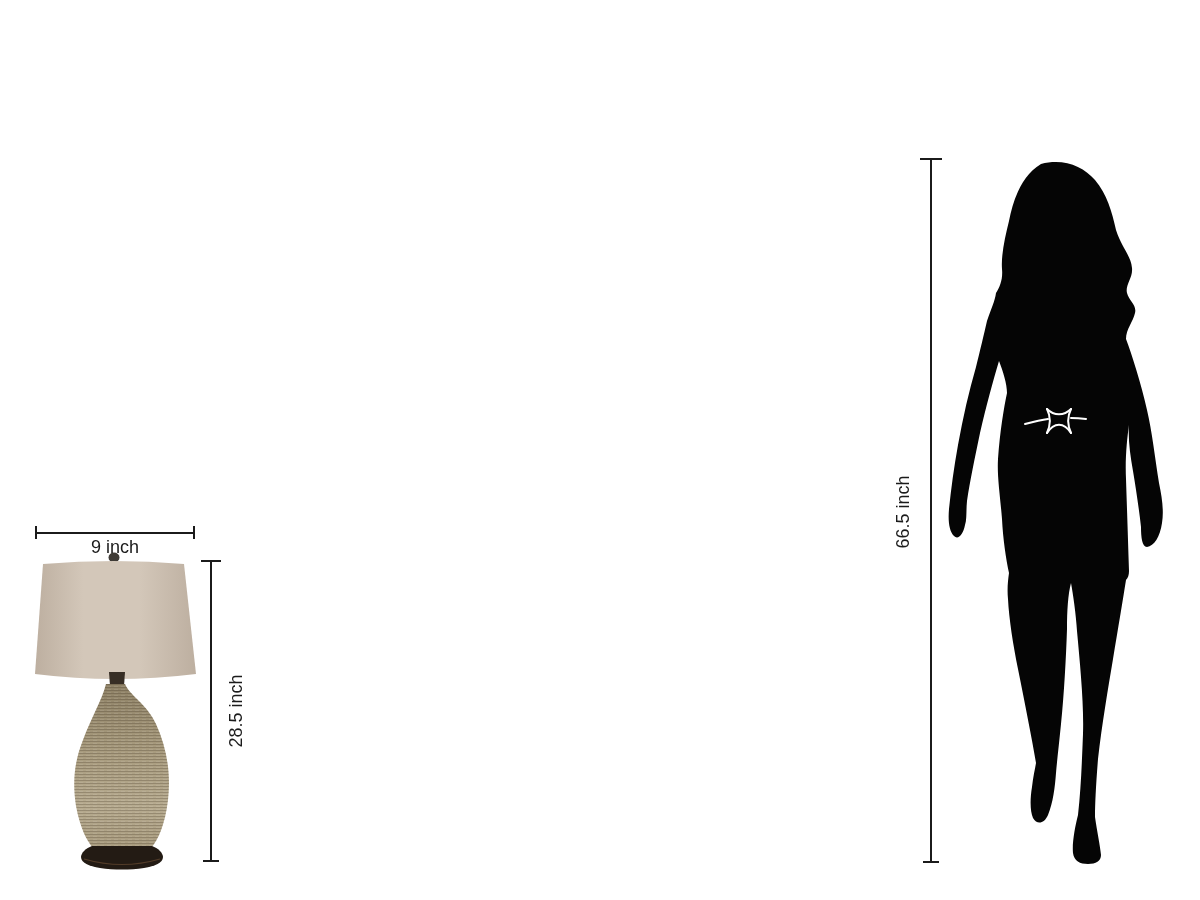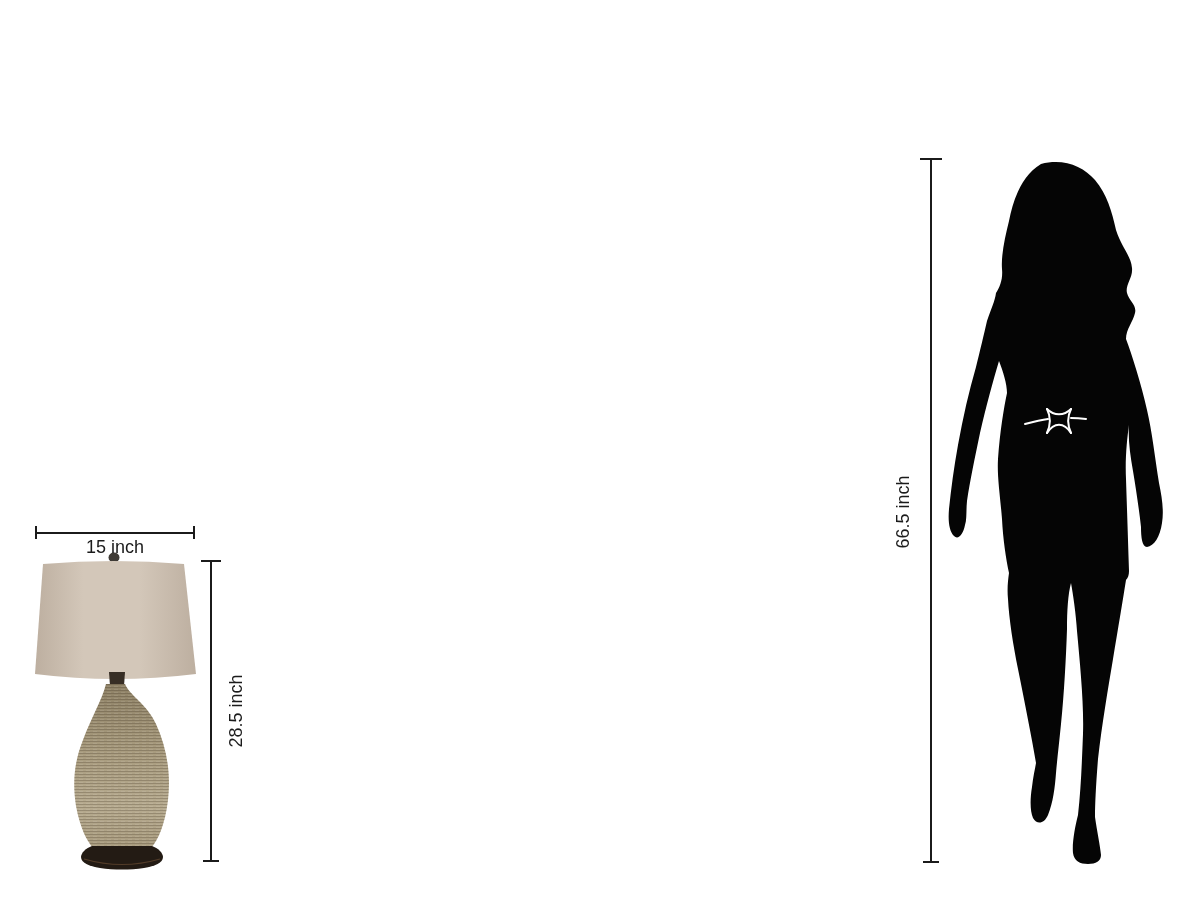--- a/index.html
+++ b/index.html
@@ -86,21 +86,21 @@
              C 51 315 59 318 70 320
              C 84 322 100 322 114 320
              C 125 318 133 315 133 309
              C 133 305 128 300 122 298 Z" fill="#231b14"></path>
     <path d="M 54 311 Q 92 322 130 311" fill="none" stroke-width="1.2" opacity="0.55" stroke="#7a573a"></path>
   </svg>
 
   <div class="dim-line-h" style="left:36px; top:532px; width:158px;"></div>
   <div class="dim-cap-v" style="left:35px; top:526px;"></div>
   <div class="dim-cap-v" style="left:193px; top:526px;"></div>
-  <div class="dim-label horiz" style="left:36px; top:538px; width:158px;">15 inch</div>
+  <div class="dim-label horiz" style="left:36px; top:538px; width:158px;">9 inch</div>
 
   <div class="dim-line-v" style="left:210px; top:561px; height:300px;"></div>
   <div class="dim-cap-h" style="left:201px; top:560px; width:20px;"></div>
   <div class="dim-cap-h" style="left:203px; top:860px; width:16px;"></div>
   <div class="dim-label vert" style="left:237px; top:711px;">28.5 inch</div>
 
   <svg class="fig" style="left:945px; top:158px;" width="220" height="707" viewBox="0 0 220 707">
     <path d="M 96 6
              C 118 0 138 8 150 22
              C 162 36 167 54 171 72

